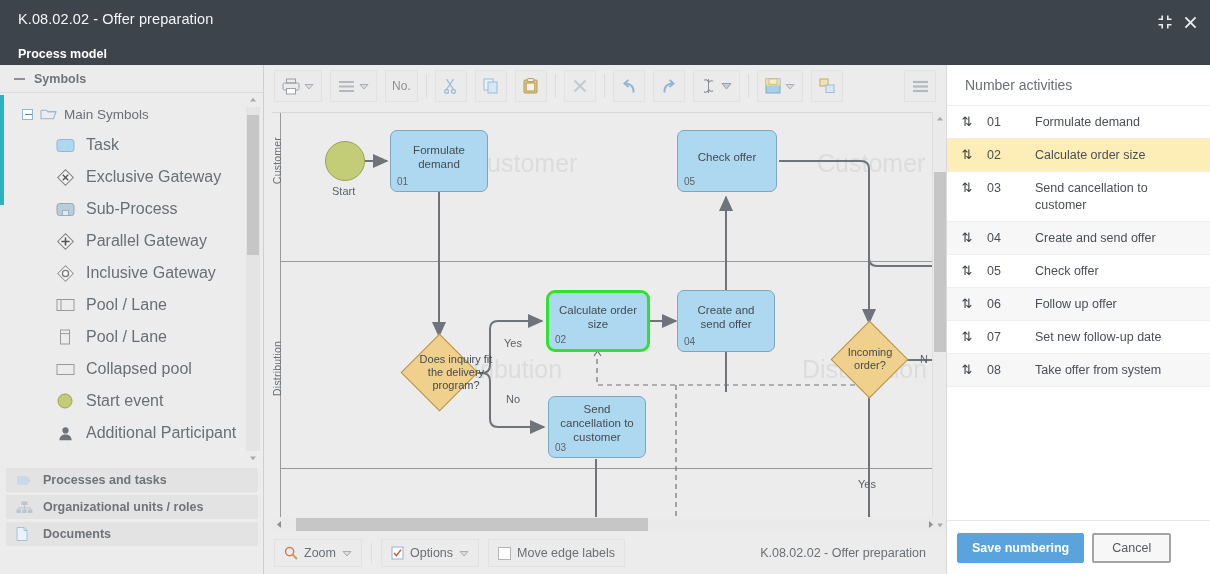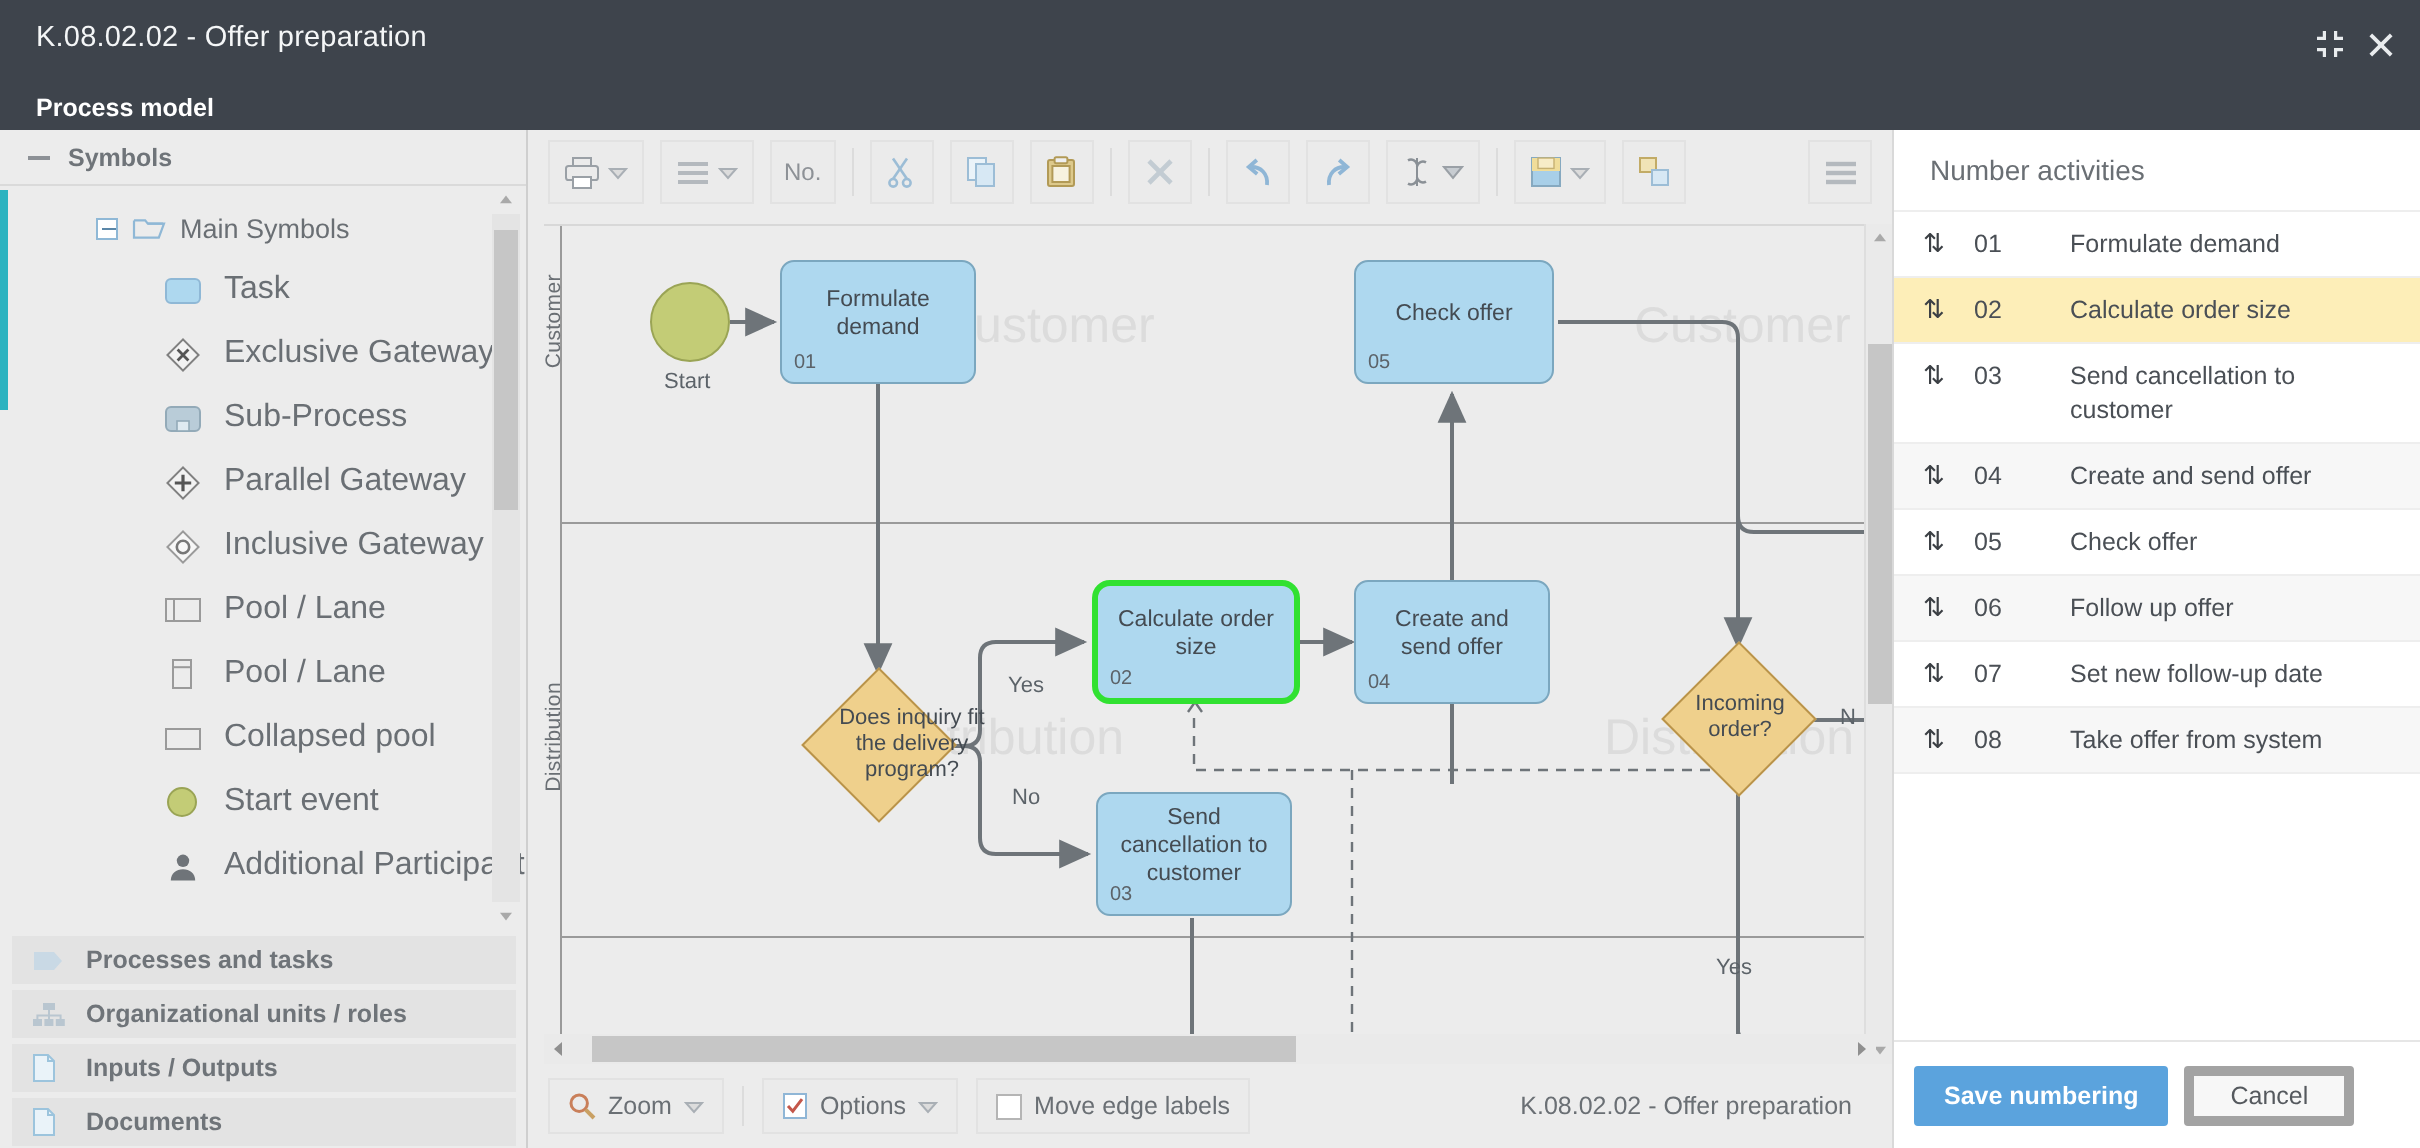--- a/index.html
+++ b/index.html
@@ -55,21 +55,20 @@
     font-size:12.5px; font-weight:bold; color:#6f7479;
   }
 
   #symbols-body {
     position:absolute; left:0; top:28px; width:264px; height:372px;
     overflow:hidden;
   }
   #symbols-scrollarea {
     position:absolute; left:0; top:0; width:246px; height:372px;
     padding-top:6px;
-    margin-left:26px;
   }
   .tree-root {
     display:flex; align-items:center; gap:7px; height:30px;
     padding-left:22px; cursor:pointer;
   }
   .tree-root .lbl { font-size:13.5px; color:#6a6f74; }
   .expander {
     width:11px; height:11px; border:1px solid #8fb8d6; background:#fff;
     position:relative; flex:none;
   }
@@ -252,21 +251,21 @@
     position:absolute; left:0; bottom:0; width:264px; height:54px;
     border-top:1px solid #e6e6e6; display:flex; align-items:center;
     padding-left:10px; gap:8px; background:#fff;
   }
   #save-numbering {
     height:30px; padding:0 14px; background:#5ba3dd; border:1px solid #5ba3dd;
     color:#fff; font-size:12.5px; font-weight:bold; cursor:pointer;
     border-radius:2px;
   }
   #cancel-btn {
-    height:30px; padding:0 18px; background:#f7f7f7; border:5px solid #a3a3a3;
+    height:30px; padding:0 18px; background:#f7f7f7; border:2px solid #a3a3a3;
     color:#55595e; font-size:12.5px; cursor:pointer; border-radius:2px;
   }
 </style>
 </head>
 <body>
 
 <div id="window">
 
   <div id="titlebar">
     <div id="titlebar-inner">
@@ -453,29 +452,20 @@
         </span>
         <span class="lbl">Organizational units / roles</span>
       </div>
       <div class="side-section">
         <span class="ico">
           <svg width="12" height="14" viewBox="0 0 12 14">
               <path d="M1 .5h7l3 3v10H1z" fill="#eaf3f9" stroke="#9cc4dd"></path>
               <path d="M8 .5v3h3" fill="none" stroke="#9cc4dd"></path>
             </svg>
         </span>
-        <span class="lbl">Inputs / Outputs</span>
-      </div>
-      <div class="side-section">
-        <span class="ico">
-          <svg width="12" height="14" viewBox="0 0 12 14">
-              <path d="M1 .5h7l3 3v10H1z" fill="#eaf3f9" stroke="#9cc4dd"></path>
-              <path d="M8 .5v3h3" fill="none" stroke="#9cc4dd"></path>
-            </svg>
-        </span>
         <span class="lbl">Documents</span>
       </div>
     </div>
   </div>
 
   <div id="center">
 
     <div id="toolbar">
       <div class="tbtn wide">
         <span class="glyph">

